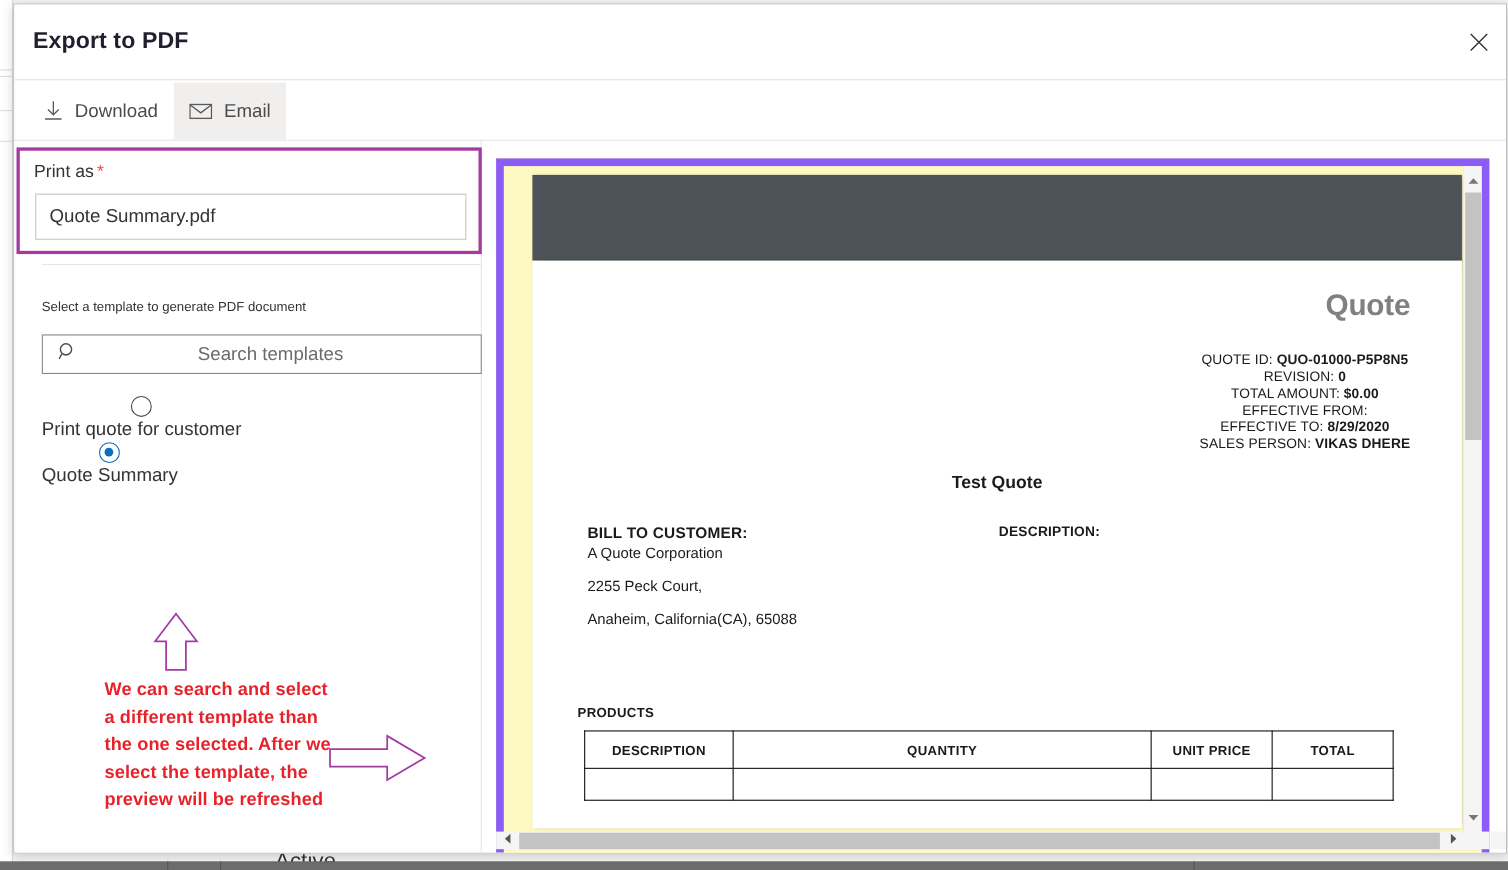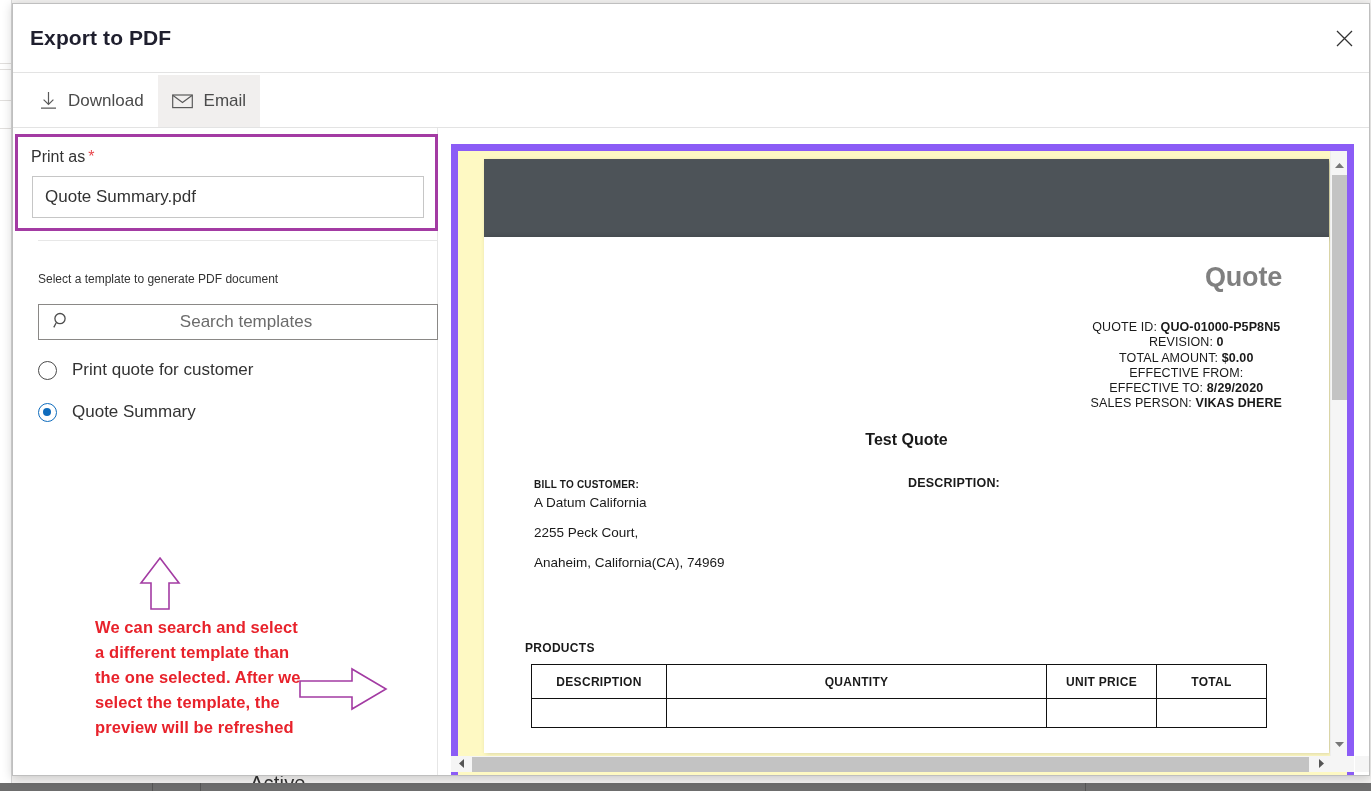--- a/index.html
+++ b/index.html
@@ -220,22 +220,23 @@
     padding: 0;
     text-align: center;
   }
   #search-input::placeholder { color: #6b6b6b; opacity: 1; }
 
   .radio-row {
     position: absolute;
     left: 25px;
     display: flex;
     align-items: center;
-    gap: 15px;
+    gap: 1px;
     cursor: pointer;
+    flex-direction: column;
   }
   .radio-mark {
     width: 19px; height: 19px;
     border-radius: 50%;
     border: 1.5px solid #4a4a4a;
     box-sizing: border-box;
     position: relative;
     flex: none;
   }
   .radio-row.checked .radio-mark { border-color: #0f6cbd; border-width: 1.5px; }
@@ -336,21 +337,21 @@
     color: #1a1a1a;
   }
   #bill-to {
     position: absolute;
     left: 50px;
     top: 239px;
     font-size: 13.5px;
     color: #1a1a1a;
     line-height: 17px;
   }
-  #bill-to .hdr { font-weight: bold; font-size: 10px; letter-spacing: .2px; }
+  #bill-to .hdr { font-weight: bold; font-size: 14px; letter-spacing: .2px; }
   #bill-to .ln { margin-top: 13px; }
   #bill-to .ln.first { margin-top: 1px; }
   #description-hdr {
     position: absolute;
     left: 424px;
     top: 239px;
     font-size: 12.5px;
     font-weight: bold;
     color: #1a1a1a;
     letter-spacing: .2px;
@@ -587,23 +588,23 @@
           <div>
             <span>SALES PERSON:</span>
             <b>VIKAS DHERE</b>
           </div>
         </div>
 
         <div id="doc-heading">Test Quote</div>
 
         <div id="bill-to">
           <div class="hdr">BILL TO CUSTOMER:</div>
-          <div class="ln first">A Datum California</div>
+          <div class="ln first">A Quote Corporation</div>
           <div class="ln">2255 Peck Court,</div>
-          <div class="ln">Anaheim, California(CA), 74969</div>
+          <div class="ln">Anaheim, California(CA), 65088</div>
         </div>
 
         <div id="description-hdr">DESCRIPTION:</div>
 
         <div id="products-label">PRODUCTS</div>
 
         <table id="products-table">
           <colgroup>
             <col style="width:135px">
               <col style="width:380px">

